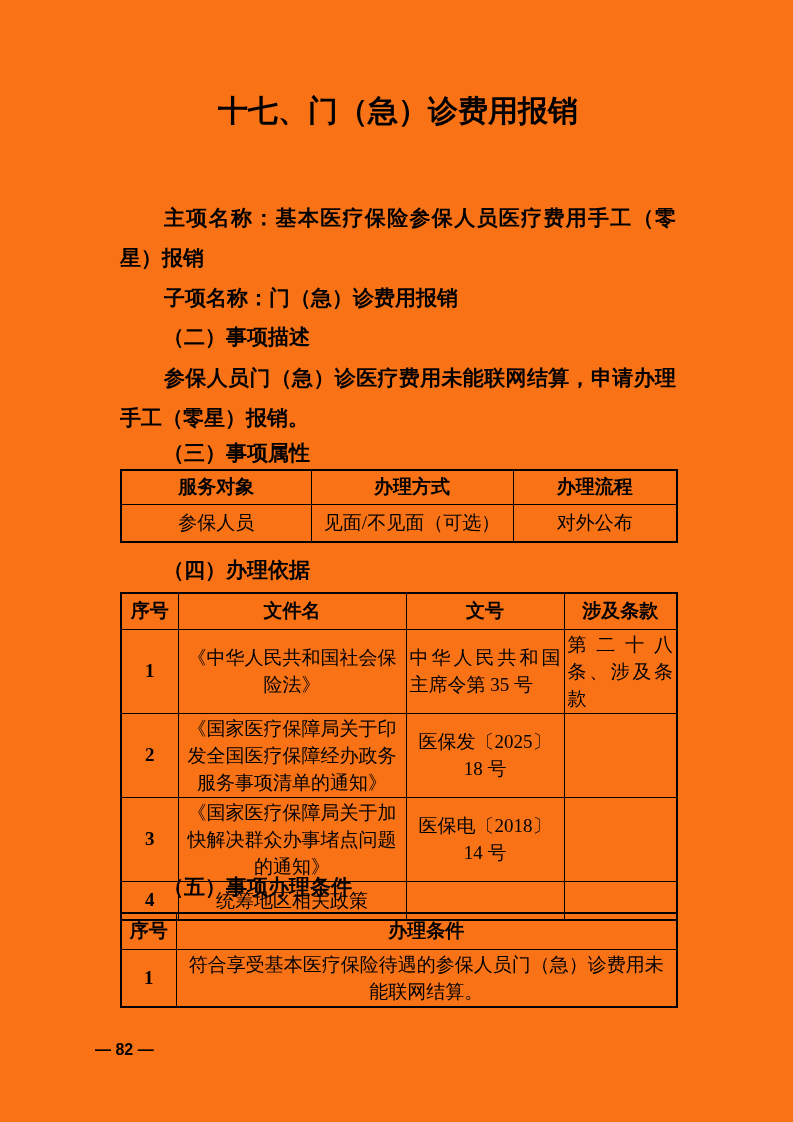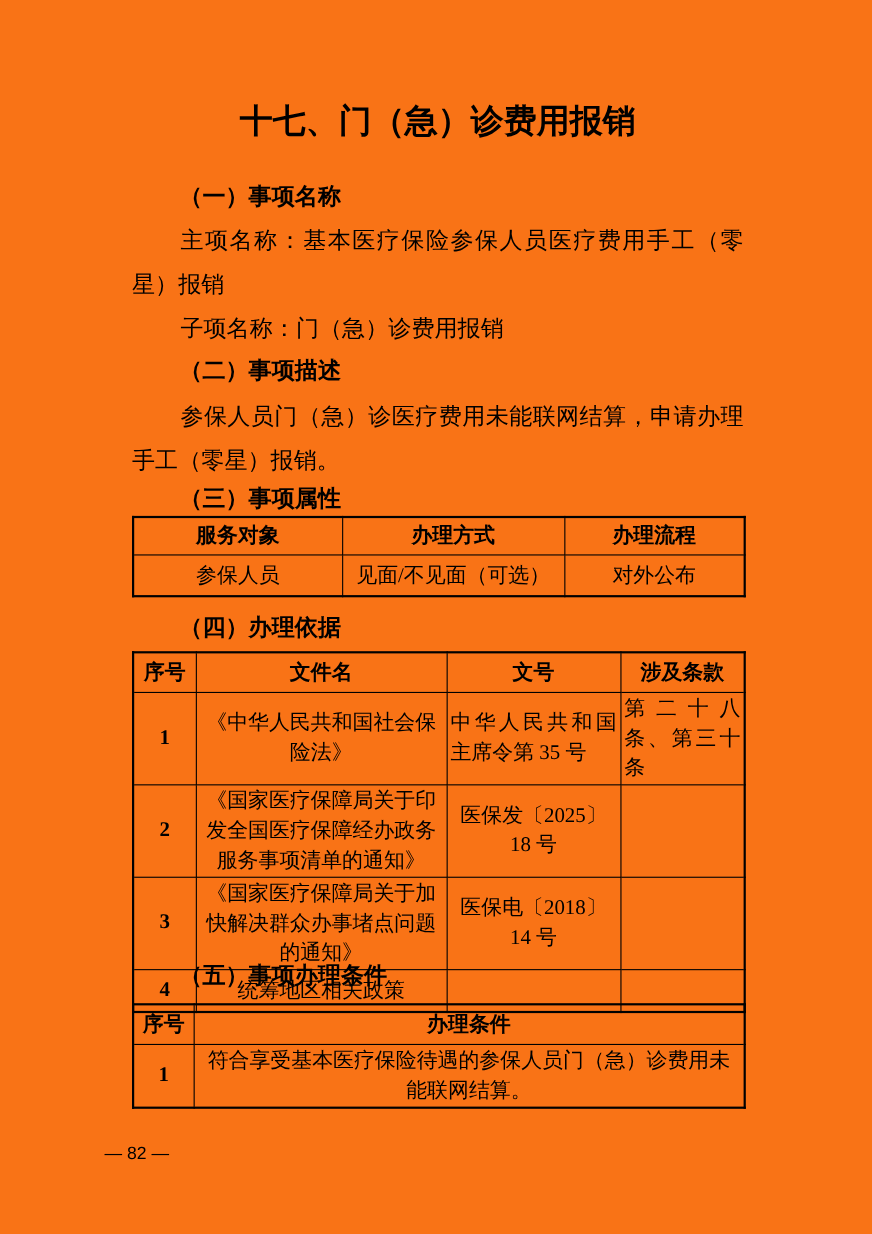--- a/index.html
+++ b/index.html
@@ -5,21 +5,21 @@
   html,body { margin:0; padding:0; background:#e8e8e8; }
   #page {
     position:relative;
     width:793px; height:1122px;
     background:#f97316;
     margin:0 auto;
     font-family:"Liberation Serif", serif;
     color:#000;
     overflow:hidden;
   }
-  .abs { position:absolute; }
+  .abs { position:absolute;font-weight:bold; }
 
   
   .doc-title {
     left:120px; top:88px; width:556px;
     font-family:"Liberation Sans", sans-serif;
     font-weight:bold;
     font-size:30px; line-height:46px;
     text-align:center;
     white-space:nowrap;
   }
@@ -78,21 +78,20 @@
     white-space:pre;
   }
 </style>
 </head>
 <body>
 
 <div id="page">
 
   <div class="abs doc-title">十七、门（急）诊费用报销</div>
 
-  <div class="abs sec-heading" style="top:163px">（一）事项名称</div>
   <div class="abs para indent" style="top:198px">主项名称：基本医疗保险参保人员医疗费用手工（零星）报销</div>
   <div class="abs para indent" style="top:278px">子项名称：门（急）诊费用报销</div>
 
   <div class="abs sec-heading" style="top:322px">（二）事项描述</div>
   <div class="abs para indent" style="top:358px">参保人员门（急）诊医疗费用未能联网结算，申请办理手工（零星）报销。</div>
 
   <div class="abs sec-heading" style="top:438px">（三）事项属性</div>
 
   <table class="doc-table" id="table-attr">
     <colgroup>
@@ -127,21 +126,21 @@
         <tr style="height:36px">
       <th>序号</th>
       <th>文件名</th>
       <th>文号</th>
       <th>涉及条款</th>
     </tr>
     <tr style="height:52px">
       <td class="num">1</td>
       <td class="l">《中华人民共和国社会保险法》</td>
       <td class="j">中华人民共和国主席令第 35 号</td>
-      <td class="j">第二十八条、第三十条</td>
+      <td class="j">第二十八条、涉及条款</td>
     </tr>
     <tr style="height:82px">
       <td class="num">2</td>
       <td class="l">《国家医疗保障局关于印发全国医疗保障经办政务服务事项清单的通知》</td>
       <td class="l">医保发〔2025〕18 号</td>
       <td class="l"></td>
     </tr>
     <tr style="height:61px">
       <td class="num">3</td>
       <td class="l">《国家医疗保障局关于加快解决群众办事堵点问题的通知》</td>

